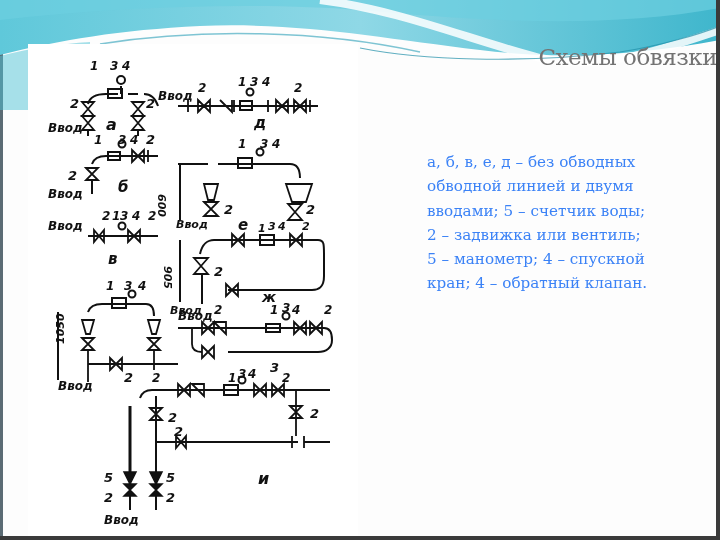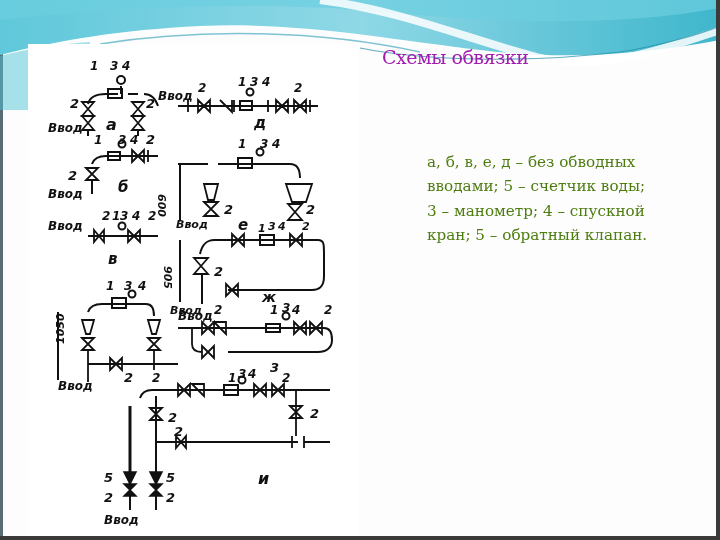--- a/index.html
+++ b/index.html
@@ -3,23 +3,23 @@
 <meta charset="utf-8">
 <style>
   html, body { margin: 0; padding: 0; }
   body { width: 720px; height: 540px; position: relative; overflow: hidden; background: #ffffff; font-family: "DejaVu Serif", serif; }
   .slide { position: absolute; left: 0; top: 0; width: 720px; height: 540px; background: #fdfdfd; overflow: hidden; }
   .slide-frame { position: absolute; left: 0; top: 0; width: 716px; height: 536px; border-right: 4px solid #3a3a3a; border-bottom: 4px solid #3a3a3a; pointer-events: none; }
   .slide-left-edge { position: absolute; left: 0; top: 0; width: 3px; height: 540px; background: #5b6b74; }
   .header-band { position: absolute; left: 0; top: 0; width: 720px; height: 110px; }
   .diagram { position: absolute; left: 28px; top: 44px; width: 330px; height: 492px; background: #ffffff; }
   .diagram svg { position: absolute; left: 0; top: 0; }
-  .title { position: absolute; left: 382px; top: 38px; width: 335px; text-align: left; font-size: 19px; line-height: 38px; color: #a21caf; font-family: "DejaVu Serif", serif; letter-spacing: -0.5px; }
+  .title { position: absolute; left: 382px; top: 38px; width: 335px; text-align: right; font-size: 23px; line-height: 38px; color: #737373; font-family: "DejaVu Serif", serif; letter-spacing: -0.5px; }
   .title div { white-space: nowrap; }
-  .body-text { position: absolute; left: 427px; top: 150px; width: 290px; font-size: 15.2px; line-height: 24.3px; color: #4d7c0f; font-family: "DejaVu Serif", serif; }
+  .body-text { position: absolute; left: 427px; top: 150px; width: 290px; font-size: 15.2px; line-height: 24.3px; color: #3b82f6; font-family: "DejaVu Serif", serif; }
   .body-text div { white-space: nowrap; }
   .lbl { font-family: "DejaVu Sans", sans-serif; font-style: italic; font-weight: bold; fill: #111; }
 </style>
 </head>
 <body>
 
 <div class="slide">
   <div class="slide-left-edge"></div>
 
   <svg class="header-band" width="720" height="110" viewBox="0 0 720 110">
@@ -204,19 +204,21 @@
       </g>
     </svg>
   </div>
 
   <div class="title">
     <div>Схемы обвязки</div>
   </div>
 
   <div class="body-text">
     <div>а, б, в, е, д – без обводных</div>
+    <div>обводной линией и двумя</div>
     <div>вводами; 5 – счетчик воды;</div>
-    <div>3 – манометр;  4 – спускной</div>
-    <div>кран; 5 – обратный клапан.</div>
+    <div>2 – задвижка или вентиль;</div>
+    <div>5 – манометр;  4 – спускной</div>
+    <div>кран; 4 – обратный клапан.</div>
   </div>
 
   <div class="slide-frame"></div>
 </div>
 
 </body></html>

